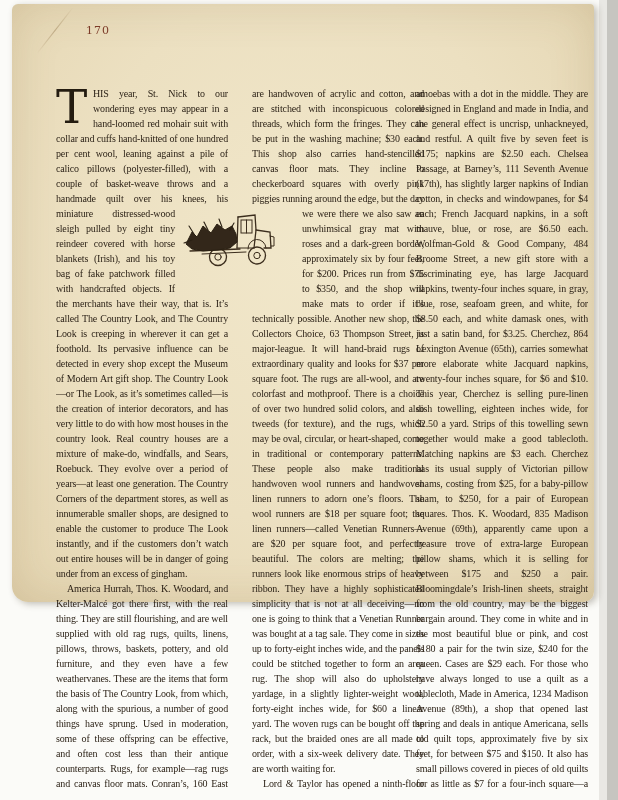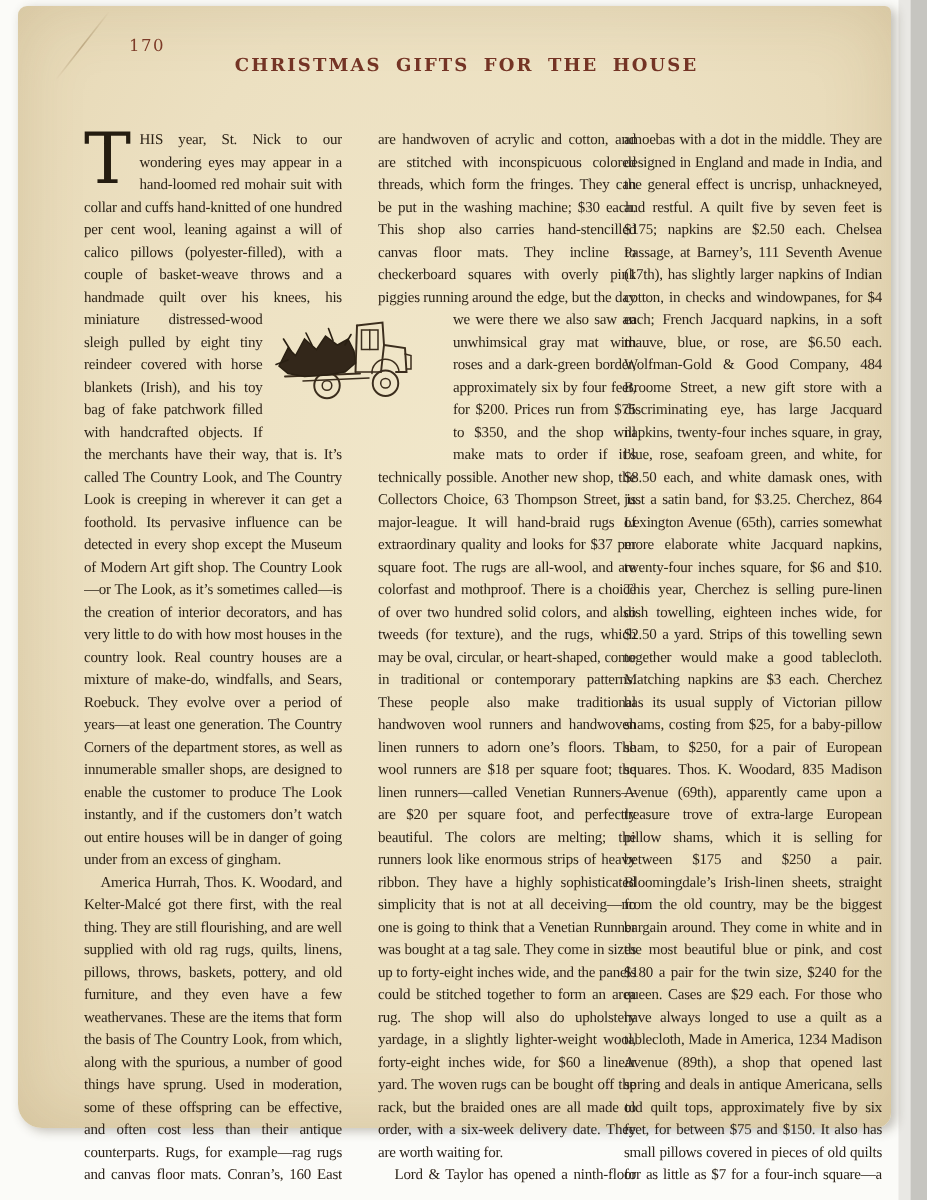--- a/index.html
+++ b/index.html
@@ -1,21 +1,21 @@
 <!DOCTYPE html>
 <html lang="en"><head>
 <meta charset="utf-8">
 <style>
   html,body{margin:0;padding:0;background:#fafaf6;}
   .stage{position:relative;width:618px;height:800px;overflow:hidden;background:#fbfbf8;
          font-family:"Liberation Serif","DejaVu Serif",serif;}
   .scan-strip{position:absolute;top:0;right:0;width:11px;height:800px;background:#c6c5c0;}
   .scan-strip2{position:absolute;top:0;right:11px;width:8px;height:800px;background:#e9e8e4;}
 
-  .page{position:absolute;left:12px;top:4px;width:582px;height:748px;
+  .page{position:absolute;left:12px;top:4px;width:582px;height:598px;
         background:radial-gradient(ellipse at 50% 42%,#f1e7ca 0%,#ece0c1 55%,#e4d5b1 100%);
         border-radius:6px 4px 10px 16px;
         box-shadow:3px 2px 7px rgba(60,50,30,.30), inset 0 0 46px rgba(120,90,40,.16);}
   .crease{position:absolute;left:14px;top:26px;width:58px;height:1px;
           background:linear-gradient(90deg,rgba(130,100,55,.0),rgba(130,100,55,.4),rgba(130,100,55,0));
           transform:rotate(-52deg);}
 
   .page-number{position:absolute;left:74px;top:20px;font-size:11px;letter-spacing:1px;
                color:#7c3b28;font-family:"DejaVu Serif",serif;}
 
@@ -46,25 +46,24 @@
 <div class="stage">
   <div class="scan-strip2"></div>
   <div class="scan-strip"></div>
 
   <div class="page">
     <div class="crease"></div>
 
     <div class="page-number">170</div>
 
     <div class="header">
-      <div class="subtitle">CHRISTMAS GIFTS FOR THE HOUSE</div>
     </div>
 
     <div class="col col1">
-      <p><span class="dropcap">T</span><span>HIS year, St. Nick to our wondering eyes may appear in a hand-loomed red mohair suit with collar and cuffs hand-knitted of one hundred per cent wool, leaning against a will of calico pillows (polyester-filled), with a couple of basket-weave throws and a handmade quilt over his knees, his miniature</span>
+      <p><span class="dropcap">T</span><span>HIS year, St. Nick to our wondering eyes may appear in a hand-loomed red mohair suit with collar and cuffs hand-knitted of one hundred per cent wool, leaning against a pile of calico pillows (polyester-filled), with a couple of basket-weave throws and a handmade quilt over his knees, his miniature</span>
          <span class="cut-right"></span><span>distressed-wood sleigh pulled by eight tiny reindeer covered with horse blankets (Irish), and his toy bag of fake patchwork filled with handcrafted objects. If the merchants have their way, that is. It’s called The Country Look, and The Country Look is creeping in wherever it can get a foothold. Its pervasive influence can be detected in every shop except the Museum of Modern Art gift shop. The Country Look—or The Look, as it’s sometimes called—is the creation of interior decorators, and has very little to do with how most houses in the country look. Real country houses are a mixture of make-do, windfalls, and Sears, Roebuck. They evolve over a period of years—at least one generation. The Country Corners of the department stores, as well as innumerable smaller shops, are designed to enable the customer to produce The Look instantly, and if the customers don’t watch out entire houses will be in danger of going under from an excess of gingham.</span></p>
       <p class="indent">America Hurrah, Thos. K. Woodard, and Kelter-Malcé got there first, with the real thing. They are still flourishing, and are well supplied with old rag rugs, quilts, linens, pillows, throws, baskets, pottery, and old furniture, and they even have a few weathervanes. These are the items that form the basis of The Country Look, from which, along with the spurious, a number of good things have sprung. Used in moderation, some of these offspring can be effective, and often cost less than their antique counterparts. Rugs, for example—rag rugs and canvas floor mats. Conran’s, 160 East 54th Street, has what it calls rag durries, four by six feet, in agreeable shades of blue, camel, gold, or green, for $69 apiece. Among the best buys in town are the rugs at a new shop called Mabel’s, 1046 Madison Avenue (80th). They come in a wide choice of solid colors,</p>
     </div>
 
     <div class="col col2">
       <p><span>are handwoven of acrylic and cotton, and are stitched with inconspicuous colored threads, which form the fringes. They can be put in the washing machine; $30 each. This shop also carries hand-stencilled canvas floor mats. They incline to checkerboard squares with overly pink piggies running around the edge, but the day we</span>
          <span class="cut-left"></span><span>were there we also saw an unwhimsical gray mat with roses and a dark-green border, approximately six by four feet, for $200. Prices run from $75 to $350, and the shop will make mats to order if it’s technically possible. Another new shop, the Collectors Choice, 63 Thompson Street, is major-league. It will hand-braid rugs of extraordinary quality and looks for $37 per square foot. The rugs are all-wool, and are colorfast and mothproof. There is a choice of over two hundred solid colors, and also tweeds (for texture), and the rugs, which may be oval, circular, or heart-shaped, come in traditional or contemporary patterns. These people also make traditional handwoven wool runners and handwoven linen runners to adorn one’s floors. The wool runners are $18 per square foot; the linen runners—called Venetian Runners—are $20 per square foot, and perfectly beautiful. The colors are melting; the runners look like enormous strips of heavy ribbon. They have a highly sophisticated simplicity that is not at all deceiving—no one is going to think that a Venetian Runner was bought at a tag sale. They come in sizes up to forty-eight inches wide, and the panels could be stitched together to form an area rug. The shop will also do upholstery yardage, in a slightly lighter-weight wool, forty-eight inches wide, for $60 a linear yard. The woven rugs can be bought off the rack, but the braided ones are all made to order, with a six-week delivery date. They are worth waiting for.</span></p>
       <p class="indent">Lord &amp; Taylor has opened a ninth-floor boutique—called Clouds, for some reason—that has unusually good-looking quilts and napkins made of coarse Indian cottons. The colors are faded Indian blues, reds, browns, and khakis. There are small geometrics and flowers, but the patterns tend toward squiggles, hen tracks, crosses, and tiny, inexpertly drawn</p>
     </div>
 

